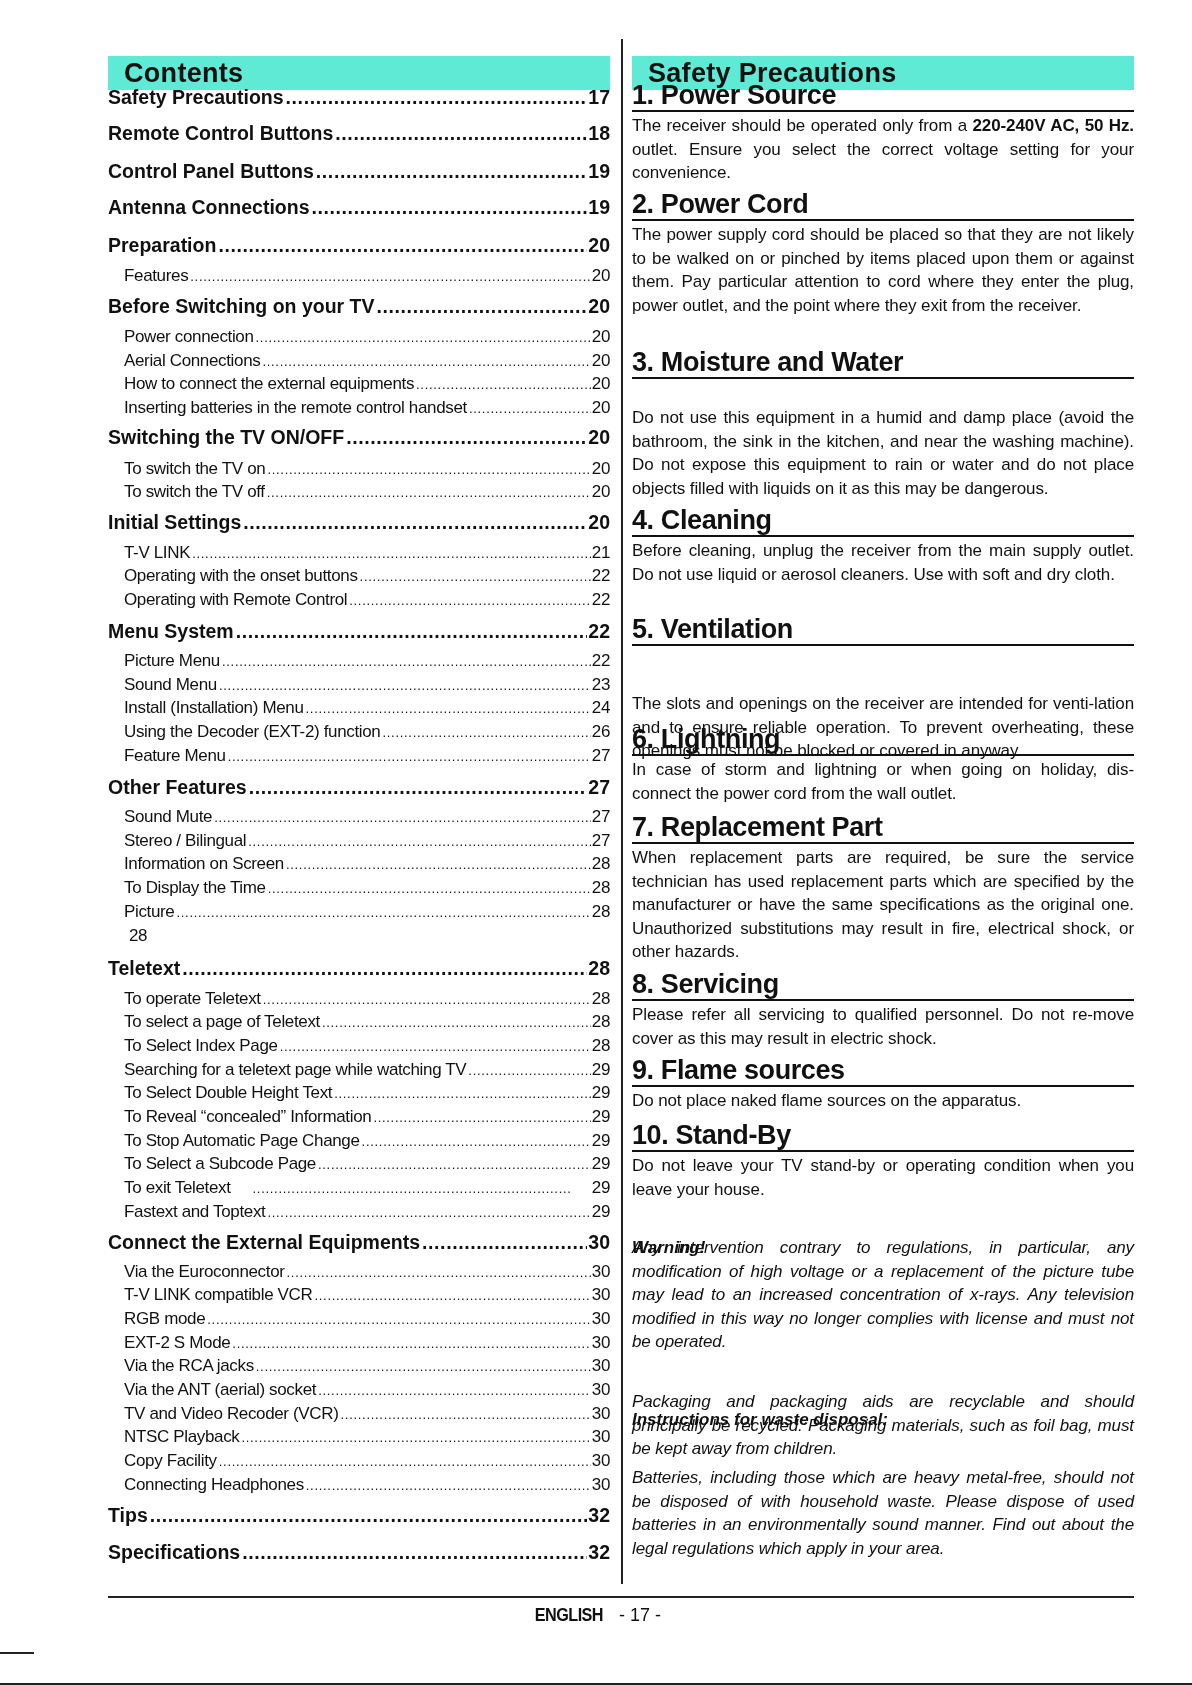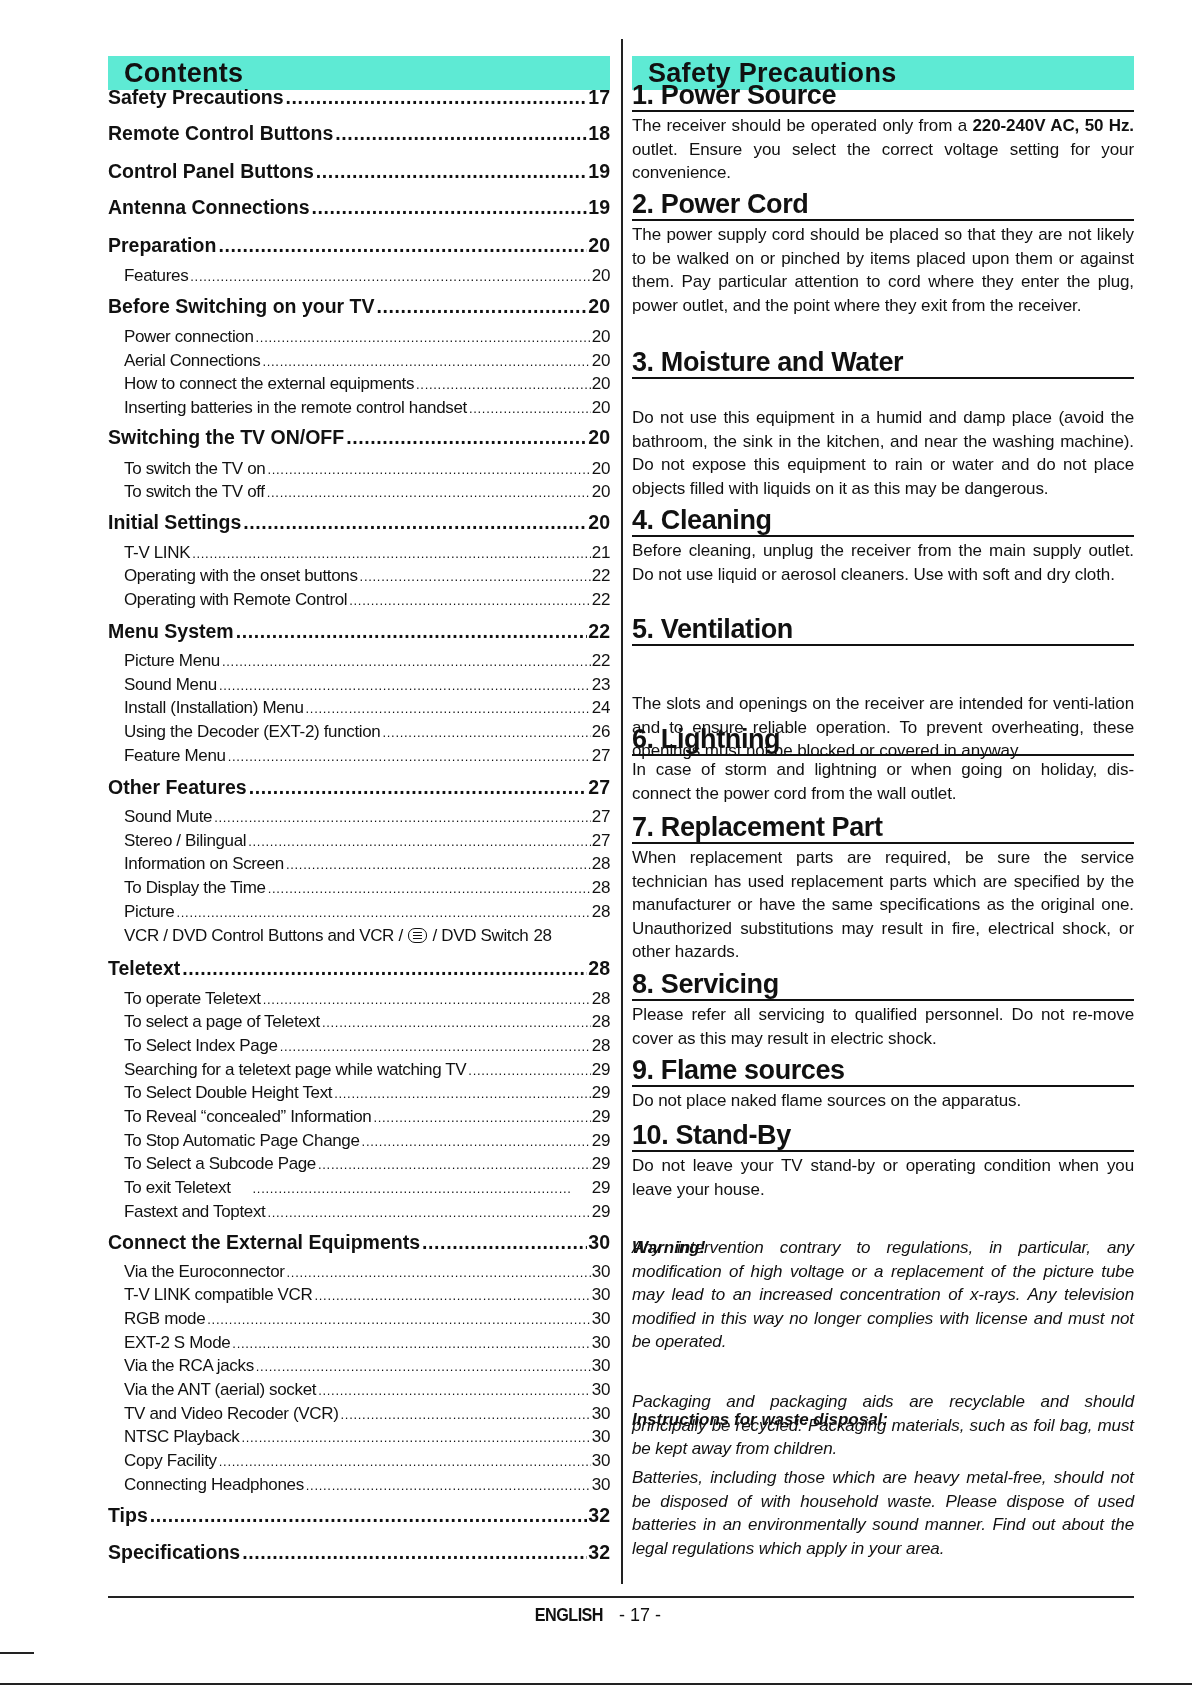--- a/index.html
+++ b/index.html
@@ -194,21 +194,20 @@
       <span class="lbl">To Display the Time</span>
       <span class="dots"></span>
       <span class="pg">28</span>
     </div>
     <div class="toc-row sub" style="top: 901px; justify-content: flex-end;">
       <span class="lbl">Picture</span>
       <span class="dots"></span>
       <span class="pg">28</span>
     </div>
     <div class="toc-row sub" style="top: 925px;">
-      <span class="lbl"><span>VCR / DVD Control Buttons and VCR / </span><span class="vcr-icon"><i style="top: 2.5px;"></i><i style="top: 5.5px;"></i><i style="top: 8.5px;"></i></span><span> / DVD Switch</span></span>
       <span class="pg" style="margin-left: 5px;">28</span>
     </div>
     <div class="toc-row main" style="top: 956px;">
       <span class="lbl">Teletext</span>
       <span class="dots"></span>
       <span class="pg">28</span>
     </div>
     <div class="toc-row sub" style="top: 988px;">
       <span class="lbl">To operate Teletext</span>
       <span class="dots"></span>

